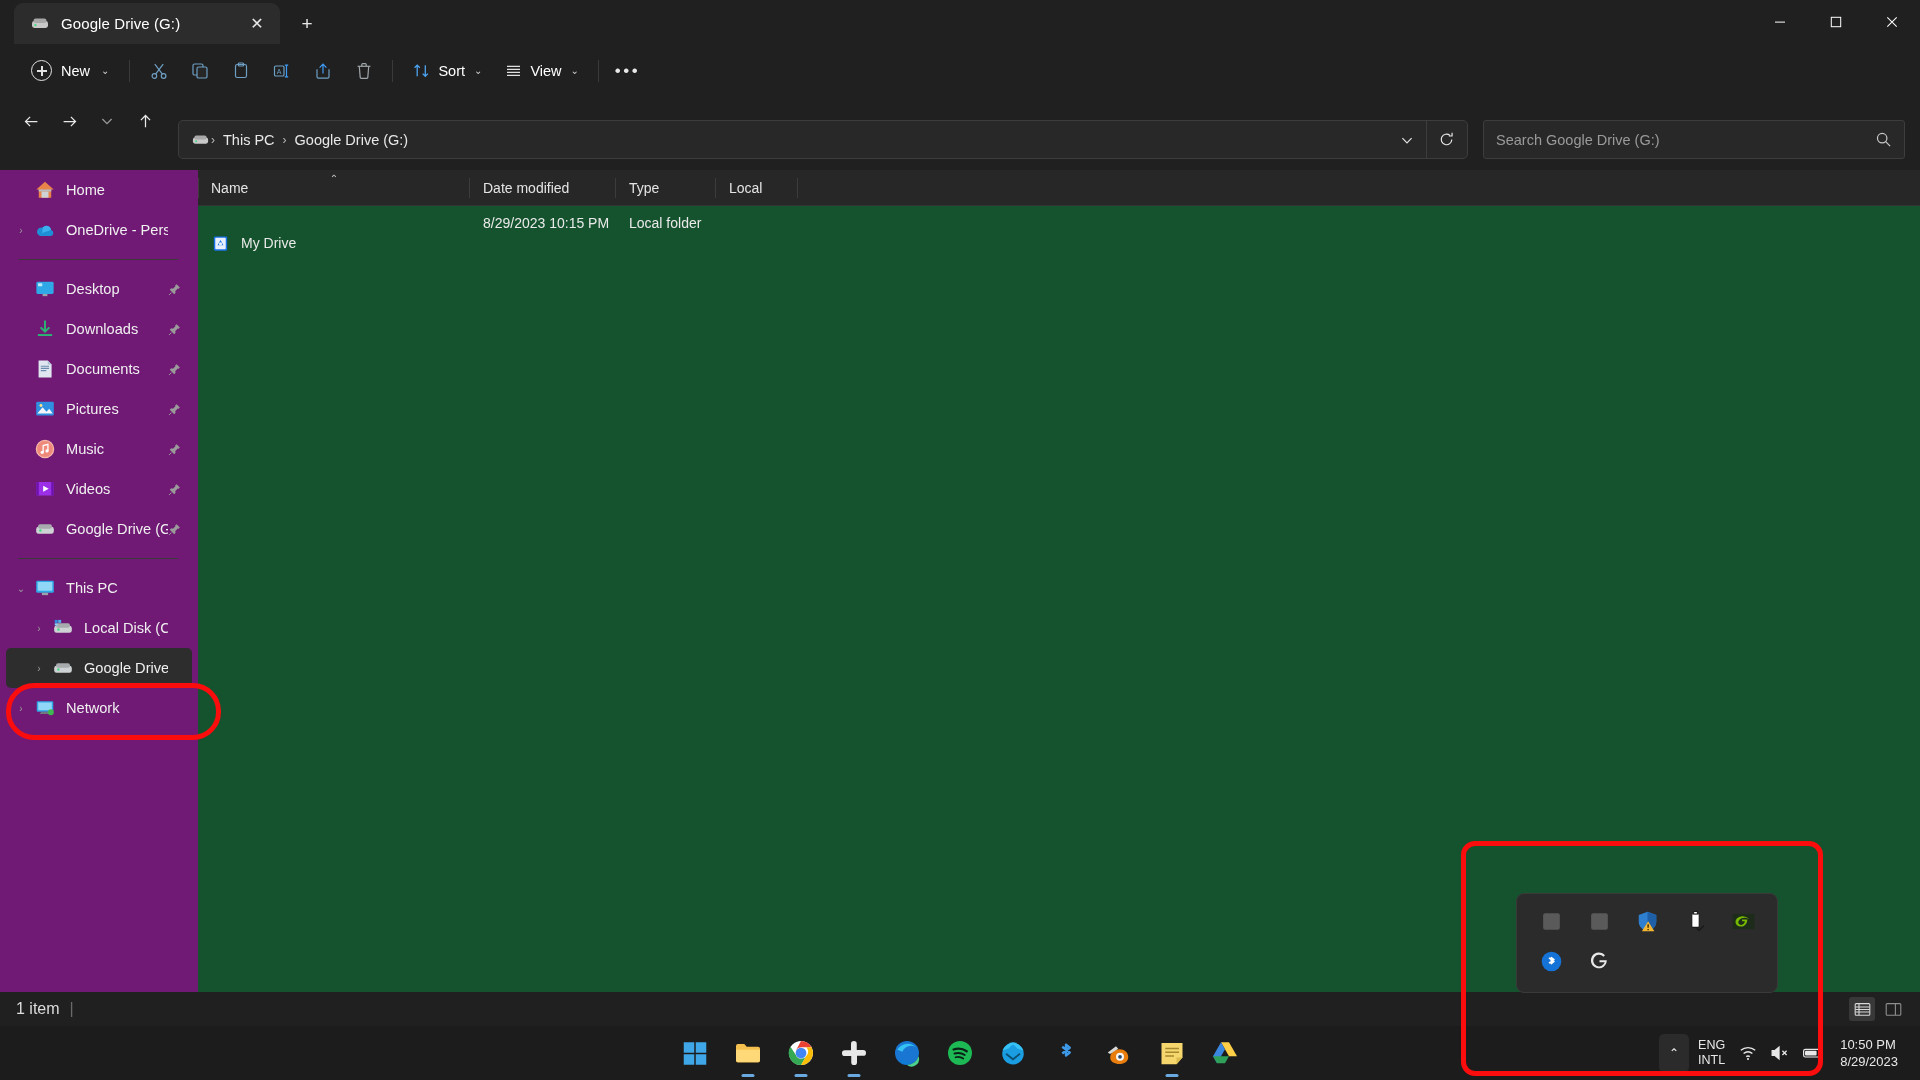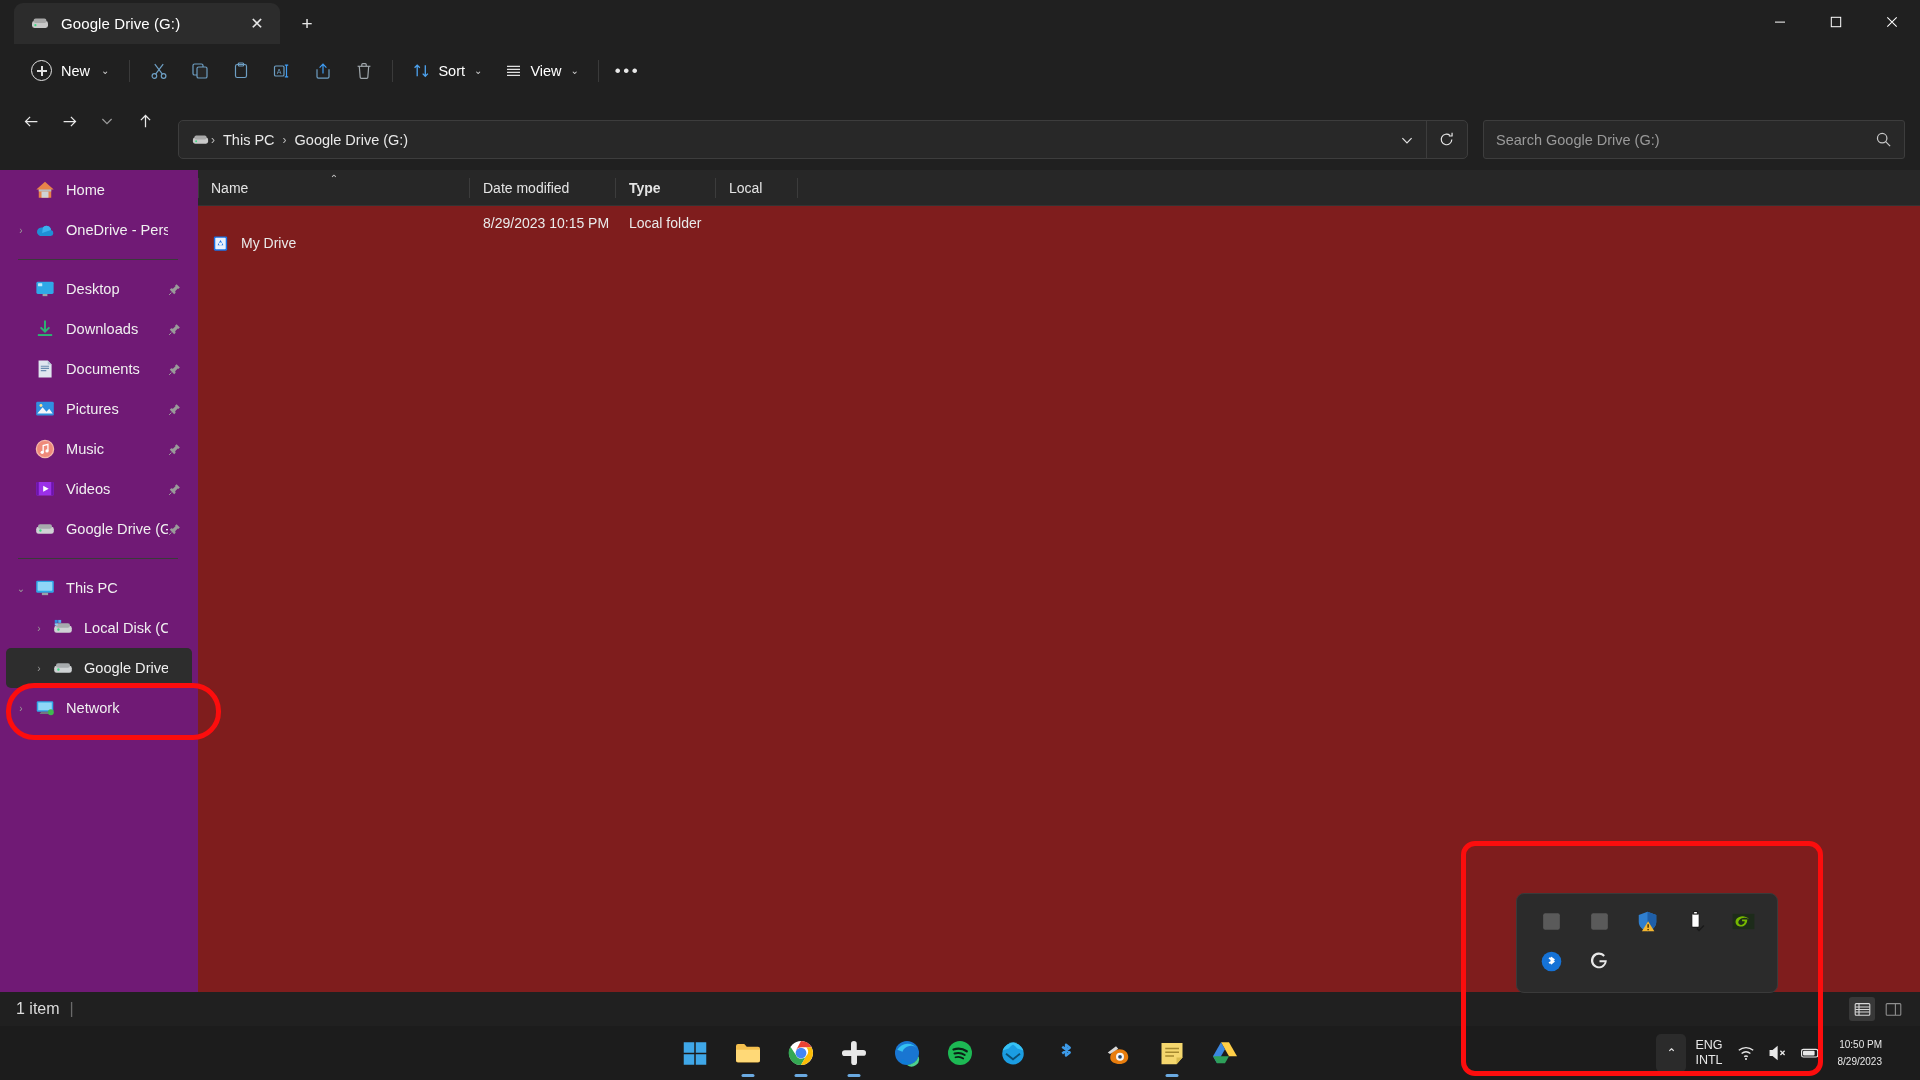--- a/index.html
+++ b/index.html
@@ -132,21 +132,21 @@
   }
   .pin {
     width: 18px; flex: 0 0 18px; color: #9a9a9a; font-size: 12px;
     margin-right: 6px; text-align: center;
   }
   .nav-divider { height: 1px; background: #3a3a3a; margin: 9px 20px 9px 18px; }
 
   
   .content {
     position: absolute; left: 198px; top: 170px; width: 1722px; height: 822px;
-    background: #7f1d1d;
+    background: #14532d;
   }
   .colhdr {
     position: relative; height: 36px; display: flex; align-items: center;
     border-bottom: 1px solid #333; background: #272727;
   }
   .col {
     position: relative; height: 36px; display: flex; align-items: center;
     color: #e4e4e4; font-size: 14px; padding-left: 13px;
   }
   .col::after {
@@ -206,22 +206,22 @@
     width: 30px; height: 38px; display: flex; align-items: center;
     justify-content: center; color: #e8e8e8; font-size: 12px;
     background: #2b2b2b; border-radius: 5px; margin-right: 9px;
   }
   .tb-lang {
     display: flex; flex-direction: column; align-items: center;
     color: #e8e8e8; font-size: 12.5px; line-height: 15px; margin-right: 14px;
   }
   .tb-icons { display: flex; align-items: center; gap: 13px; margin-right: 16px; }
   .tb-clock {
-    display: flex; flex-direction: column; align-items: flex-end;
-    color: #e8e8e8; font-size: 10px; line-height: 17px; margin-right: 24px;
+    display: flex; flex-direction: column; align-items: flex-start;
+    color: #e8e8e8; font-size: 13px; line-height: 17px; margin-right: 8px;
   }
 
   
   .trayflyout {
     position: absolute; left: 1516px; top: 893px; width: 262px; height: 100px;
     background: #2b2b2b; border: 1px solid #3a3a3a; border-radius: 8px;
   }
   .tray-grid {
     display: grid; grid-template-columns: repeat(5, 1fr);
     padding: 14px 10px; gap: 14px 0; justify-items: center;
@@ -612,21 +612,21 @@
 
   <div class="content">
     <div class="colhdr">
         <div class="col first" style="width: 272px;">
           <span>Name</span>
           <span class="sortcaret">⌃</span>
         </div>
         <div class="col" style="width: 146px;">
           <span>Date modified</span>
         </div>
-        <div class="col" style="width: 100px; font-weight: bold;">
+        <div class="col" style="width: 100px;">
           <span>Type</span>
         </div>
         <div class="col" style="width: 82px;">
           <span>Local</span>
         </div>
       </div>
     <div id="file-rows">
         <div class="row">
           <div class="cell" style="width: 272px; margin-top: 40px;">
             <span class="file-ico">

